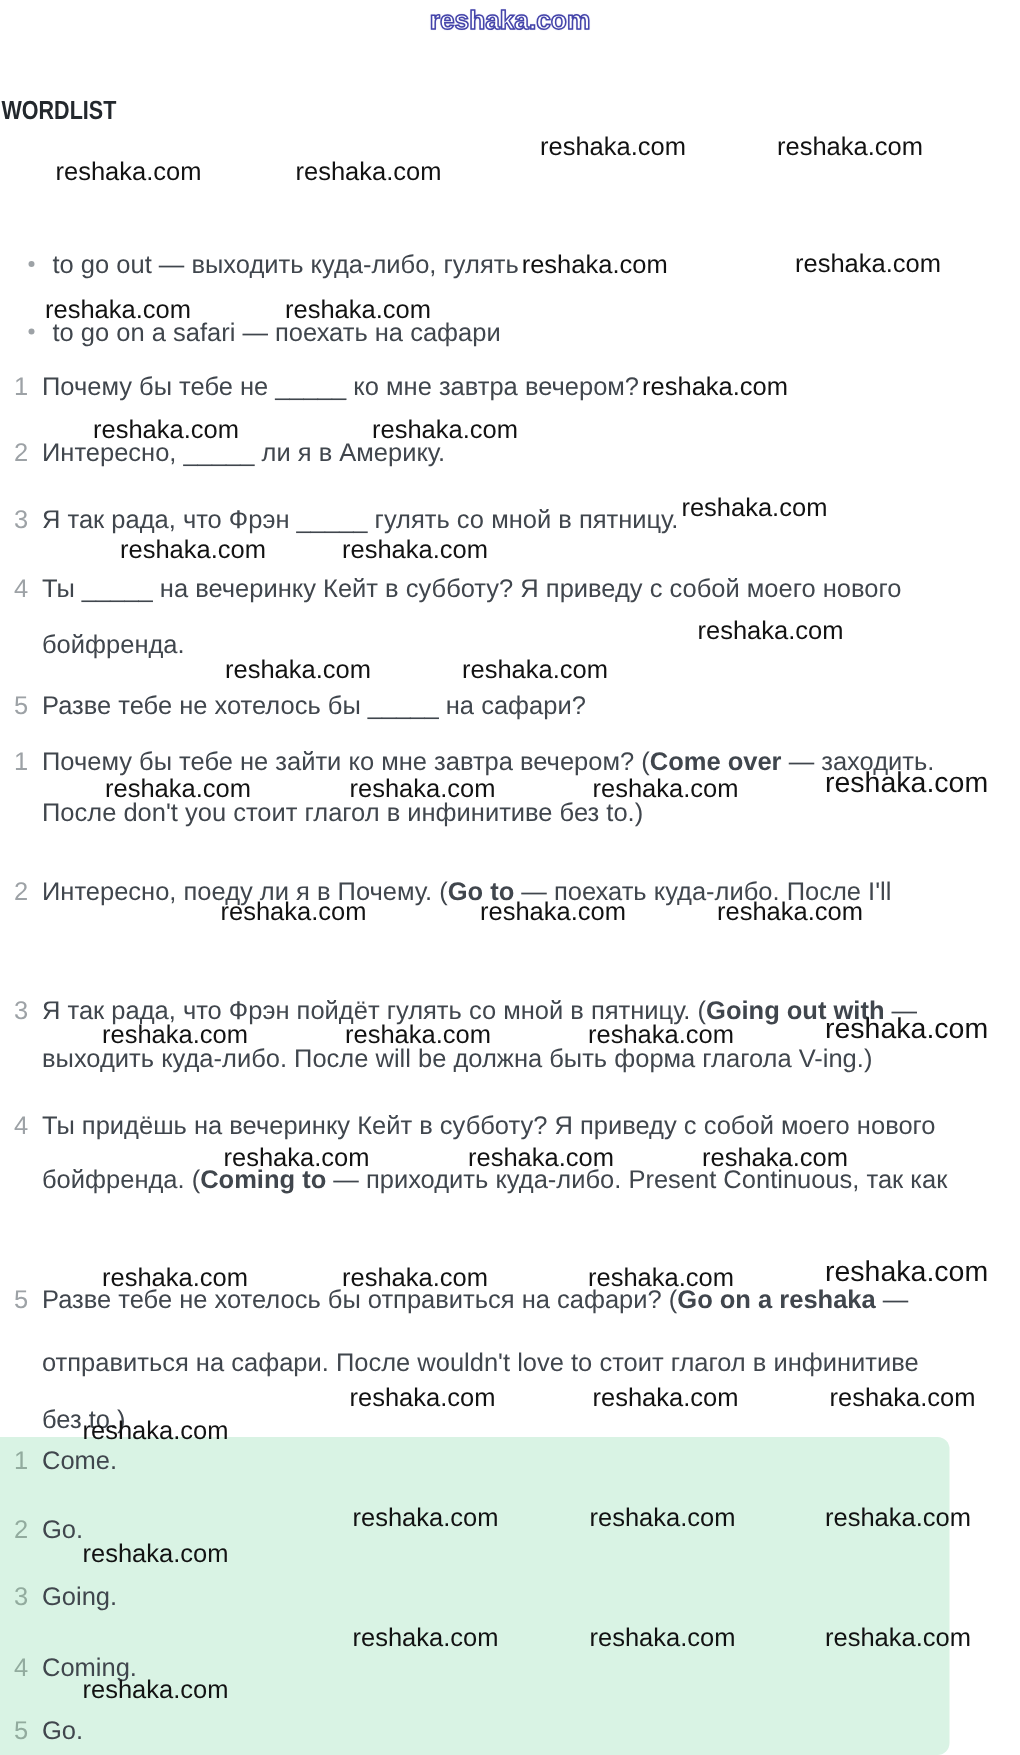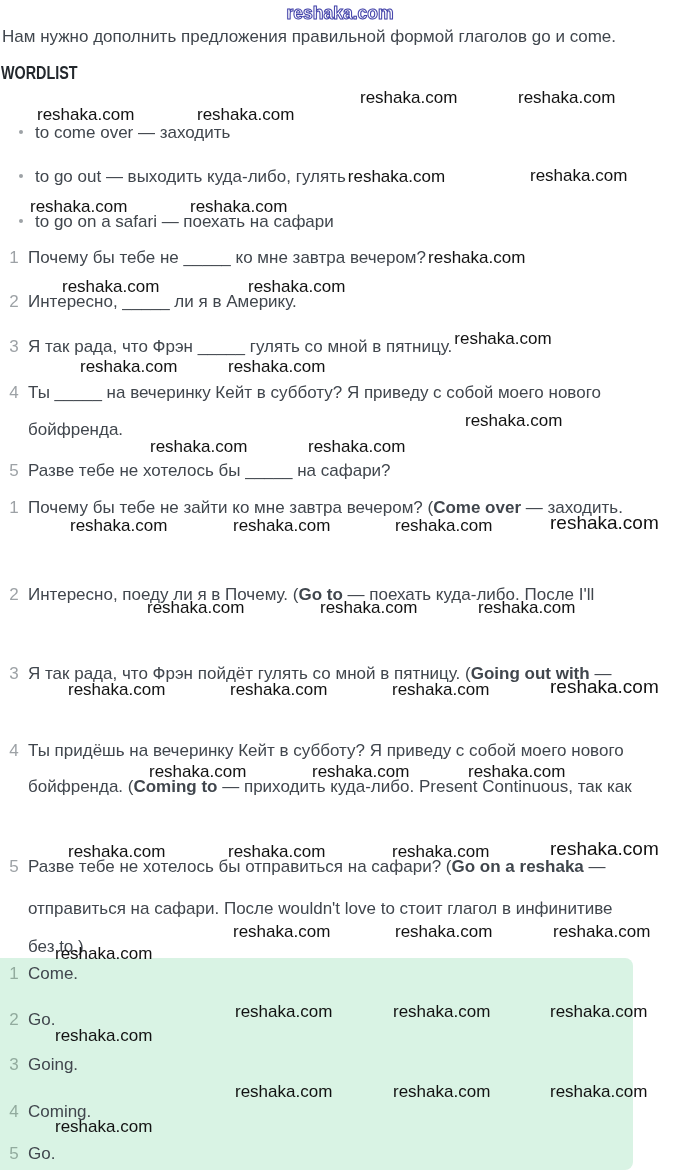--- a/index.html
+++ b/index.html
@@ -51,28 +51,23 @@
   }
   .panel .num{color:var(--panel-number);}
 </style>
 </head>
 <body>
 
 <div class="page">
 
   <div class="logo">reshaka.com</div>
 
-  <div class="line" style="left:2px;top:27px">Нам нужно дополнить предложения правильной формой глаголов go и come.</div>
 
   <div class="wordlist-title">WORDLIST</div>
 
-  <div class="line" style="left:35px;top:123px">
-    <span class="dot"></span>
-    <span>to come over — заходить</span>
-  </div>
   <div class="line" style="left:35px;top:212px">
     <span class="dot"></span>
     <span>to go on a safari — поехать на сафари</span>
   </div>
   <div class="line" style="left:35px;top:167px">
     <span class="dot"></span>
     <span>to go out — выходить куда-либо, гулять</span><i class="wm-inline">reshaka.com</i>
   </div>
 
   <div class="line" style="left:28px;top:248px">
@@ -94,30 +89,32 @@
   <div class="line" style="left:28px;top:420px">бойфренда.</div>
   <div class="line" style="left:28px;top:461px">
     <span class="num">5</span>
     <span>Разве тебе не хотелось бы _____ на сафари?</span>
   </div>
 
   <div class="line" style="left:28px;top:498px">
     <span class="num">1</span>
     <span>Почему бы тебе не зайти ко мне завтра вечером? (</span><b>Come over</b><span> — заходить.</span>
   </div>
+  <div class="line" style="left:28px;top:532px">После don't you стоит глагол в инфинитиве без to.)</div>
 
   <div class="line" style="left:28px;top:585px">
     <span class="num">2</span>
     <span>Интересно, поеду ли я в Почему. (</span><b>Go to</b><span> — поехать куда-либо. После I'll</span>
   </div>
 
   <div class="line" style="left:28px;top:664px">
     <span class="num">3</span>
     <span>Я так рада, что Фрэн пойдёт гулять со мной в пятницу. (</span><b>Going out with</b><span> —</span>
   </div>
+  <div class="line" style="left:28px;top:696px">выходить куда-либо. После will be должна быть форма глагола V-ing.)</div>
 
   <div class="line" style="left:28px;top:741px">
     <span class="num">4</span>
     <span>Ты придёшь на вечеринку Кейт в субботу? Я приведу с собой моего нового</span>
   </div>
   <div class="line" style="left:28px;top:777px">
     <span>бойфренда. (</span><b>Coming to</b><span> — приходить куда-либо. Present Continuous, так как</span>
   </div>
 
   <div class="line" style="left:28px;top:857px">

